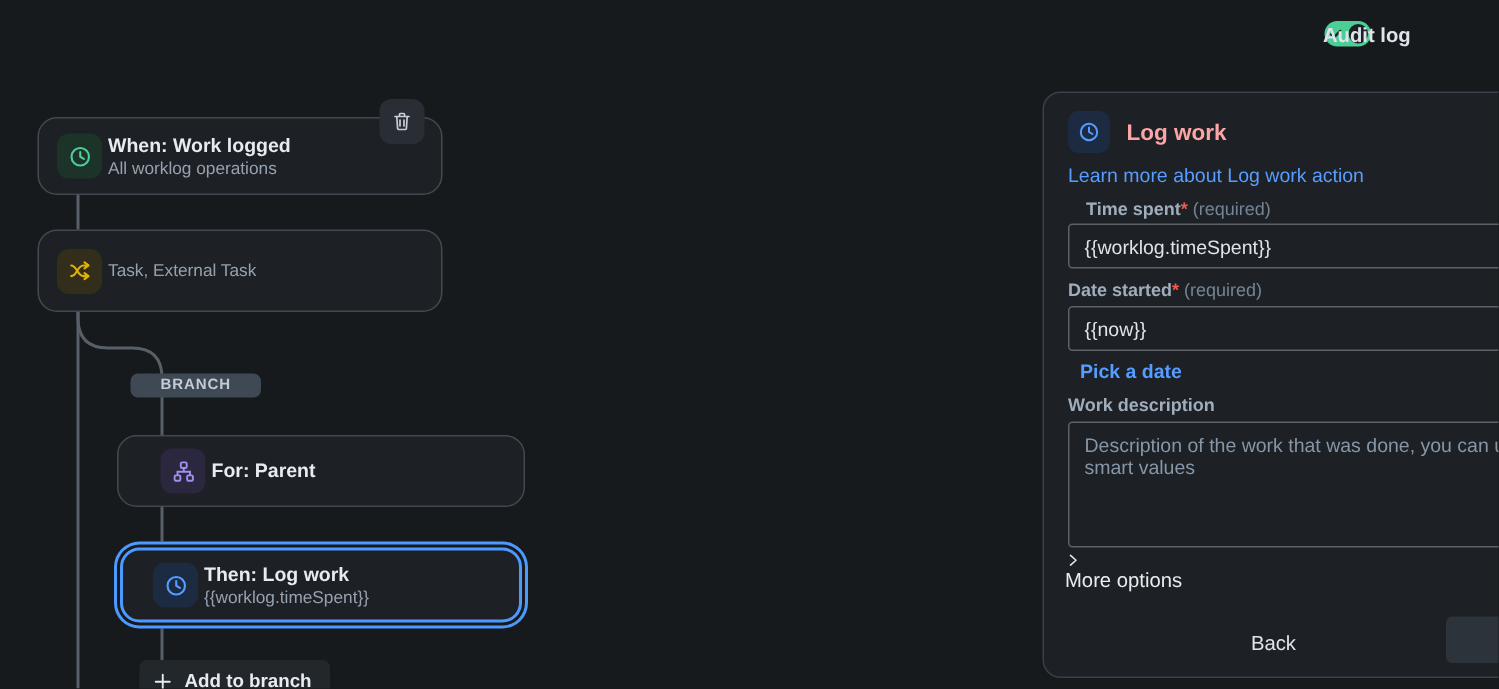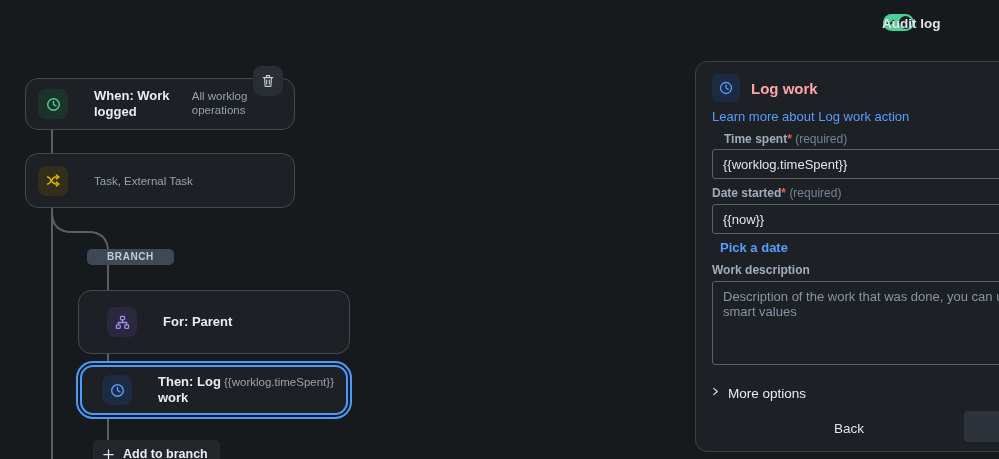--- a/index.html
+++ b/index.html
@@ -29,26 +29,26 @@
   
   .node {
     position:absolute; display:flex; align-items:center;
     background:#1d2125; border:1px solid #424950; border-radius:13px;
     padding:0 12px;
   }
   .icon-box {
     width:30px; height:30px; border-radius:8px; flex:0 0 auto;
     display:flex; align-items:center; justify-content:center;
   }
-  .node-text { margin-left:26px; display:flex; justify-content:flex-end; }
+  .node-text { margin-left:4px; display:flex; flex-direction:column; justify-content:flex-end; }
   .node-title { font-size:13px; font-weight:600; color:#e8ecf0; line-height:16px; }
   .node-sub   { font-size:11.5px; color:#96a2af; line-height:14px; margin-top:1px; }
   .node-when   { left:25px;  top:78px;  width:270px; height:52px; }
   .node-issue  { left:25px;  top:153px; width:270px; height:55px; }
-  .node-for    { left:78px;  top:290px; width:272px; height:64px;padding-left:28px; }
+  .node-for    { left:78px;  top:290px; width:272px; height:48px;padding-left:28px; }
   .node-then   {
     left:80px; top:365px; width:268px; height:50px;
     border:2px solid #4c9aff; border-radius:13px;
     box-shadow:0 0 0 2px #161a1d, 0 0 0 4px #4c9aff;
     padding-left:20px;
   }
   .bg-green  { background:#1c3329; }
   .bg-yellow { background:#332e1b; }
   .bg-purple { background:#2b273f; }
   .bg-blue   { background:#1c2b41; }
@@ -87,21 +87,21 @@
     padding:0 10px; outline:none;
   }
   .t-area {
     position:absolute; left:16px; top:219px; width:320px; height:84px;
     background:#1d2125; border:1px solid #5a626b; border-radius:3px;
     color:#dee4ea; font-size:13px; font-family:"Liberation Sans",sans-serif;
     padding:7px 10px; resize:none; outline:none;
   }
   .t-area::placeholder, .t-input::placeholder { color:#8696a7; opacity:1; }
   .pick-date { position:absolute; left:24px; top:178px; font-size:13px; font-weight:600; color:#579dff; cursor:pointer; text-decoration:none; }
-  .more-options { position:absolute; left:14px; top:324px; display:flex; align-items:flex-start; cursor:pointer; }
+  .more-options { position:absolute; left:14px; top:306px; display:flex; align-items:flex-start; cursor:pointer;flex-direction:column; }
   .more-options .chev { margin-right:7px; display:flex; }
   .more-options .txt { font-size:13.5px; color:#e8ecf0; }
   .back-btn {
     position:absolute; left:118px; top:351px; width:70px; height:30px;
     background:transparent; border:none; border-radius:4px;
     color:#dee4ea; font-size:13.5px; font-weight:500; cursor:pointer;
     font-family:"Liberation Sans",sans-serif;
   }
   .partial-btn {
     position:absolute; left:268px; top:349px; width:90px; height:31px;

